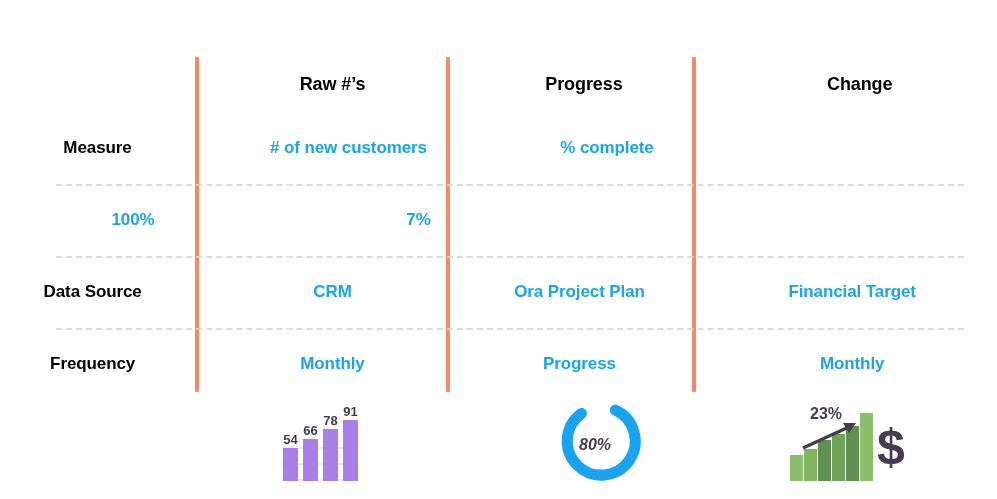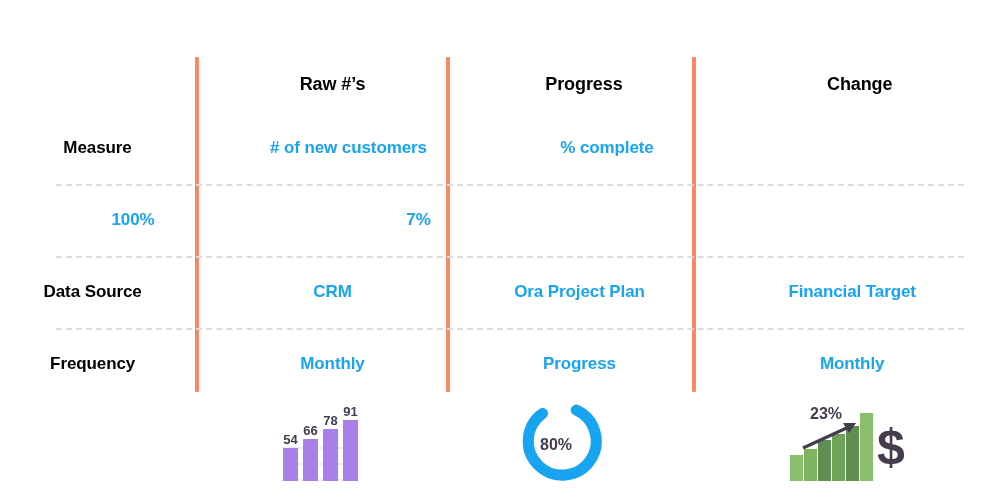--- a/index.html
+++ b/index.html
@@ -100,21 +100,21 @@
   }
   .icon-slot {
     position: absolute;
     top: 0;
     height: 96px;
     display: flex;
     align-items: center;
     justify-content: center;
   }
   .icon-slot.slot-1 { left: 195px; width: 251px; }
-  .icon-slot.slot-2 { left: 433px; width: 246px; }
+  .icon-slot.slot-2 { left: 472px; width: 246px; font-style: italic; }
   .icon-slot.slot-3 { left: 692px; width: 305px; }
 
   svg { display: block; overflow: visible; }
 
   .dark-label {
     font-family: "Liberation Sans", sans-serif;
     font-weight: bold;
     fill: #463C50;
   }
 </style>

